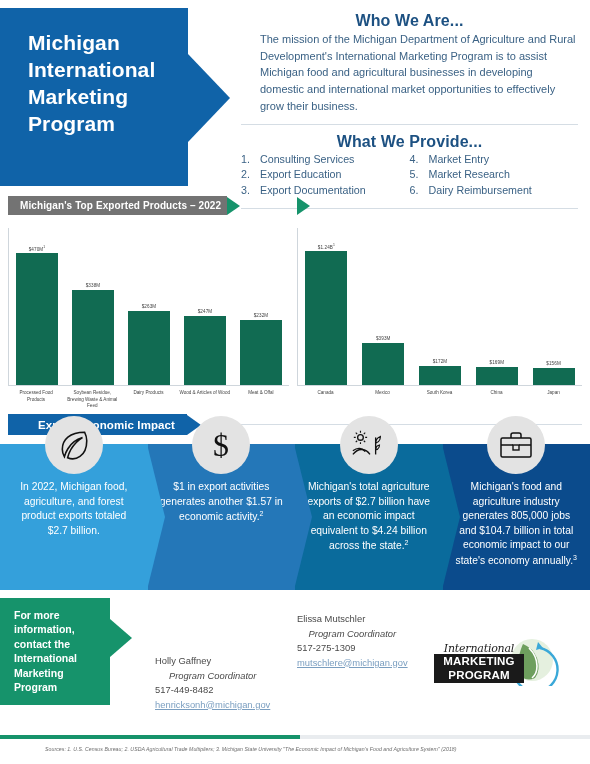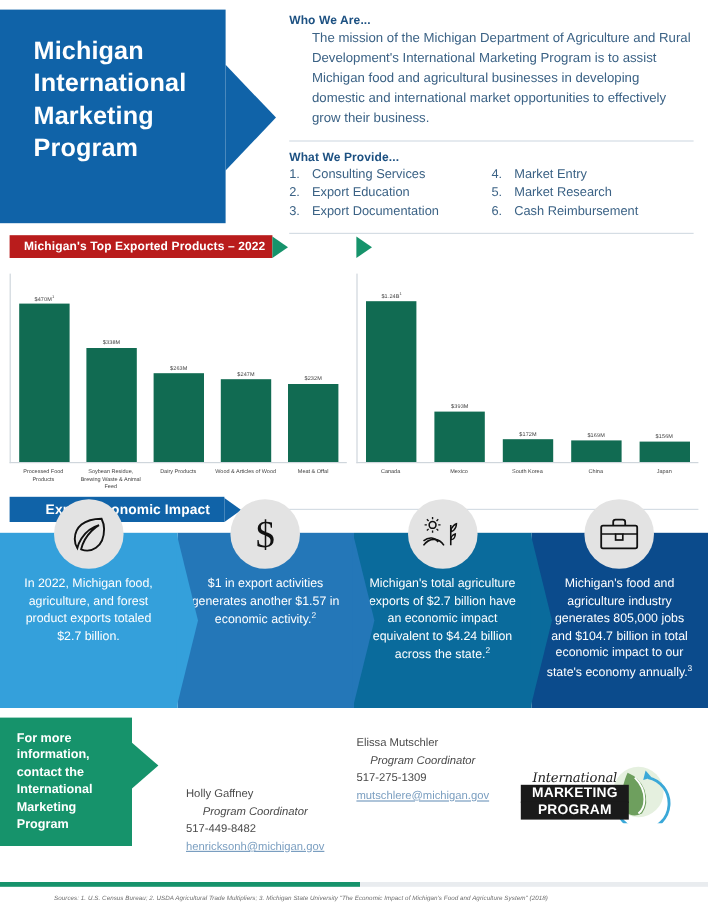--- a/index.html
+++ b/index.html
@@ -27,41 +27,41 @@
     border-left:42px solid #1063a8;
   }
   .title-text {
     position:absolute; left:28px; top:30px;
     font-size:21px; font-weight:bold; line-height:1.28;
     color:#ffffff; letter-spacing:0.1px;
   }
 
   .intro { position:absolute; left:241px; top:12px; width:337px; }
   .intro h3 {
-    font-size:10px; font-weight:bold; color:#1d5182;
-    margin-bottom:1px; letter-spacing:0.1px;
+    font-size:16px; font-weight:bold; color:#1d5182;
+    margin-bottom:1px; letter-spacing:0.1px;text-align:center;
   }
   .intro p {
     font-size:11px; line-height:1.52; color:#3b6285;margin-left:19px;
   }
   .rule { height:1px; background:#d5dde4; margin:9px 0 8px 0; }
 
   .provide-list {
     display:flex; font-size:10.7px; color:#3b6285; line-height:1.48;
   }
   .provide-col { width:50%; }
   .provide-item { display:flex; }
   .provide-num { width:19px; flex:none; }
 
   
   .banner {
     position:relative; height:19px; display:flex; align-items:center;
   }
   .banner-body {
-    height:19px; background:#b91c1c; display:flex; align-items:center;
+    height:19px; background:#737373; display:flex; align-items:center;
     padding-left:12px; padding-right:6px;
   }
   .banner-tip {
     width:0; height:0;
     border-top:9.5px solid transparent;
     border-bottom:9.5px solid transparent;
     border-left:13px solid #16936b;
   }
   .banner-label {
     color:#ffffff; font-size:10px; font-weight:bold; white-space:nowrap;
@@ -231,21 +231,21 @@
         <div class="provide-item">
           <span class="provide-num">4.</span>
           <span>Market Entry</span>
         </div>
         <div class="provide-item">
           <span class="provide-num">5.</span>
           <span>Market Research</span>
         </div>
         <div class="provide-item">
           <span class="provide-num">6.</span>
-          <span>Cash Reimbursement</span>
+          <span>Dairy Reimbursement</span>
         </div>
       </div>
     </div>
     <div class="rule"></div>
   </div>
 </div>
 
 <div class="charts">
 
   <div class="chart-pane left">

